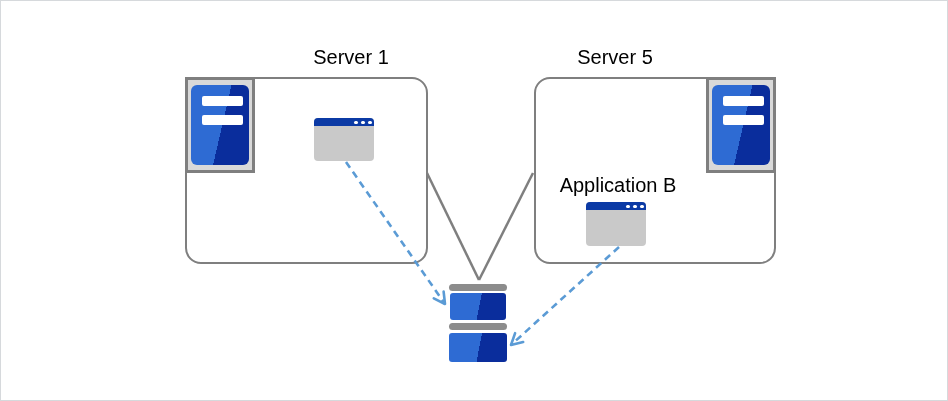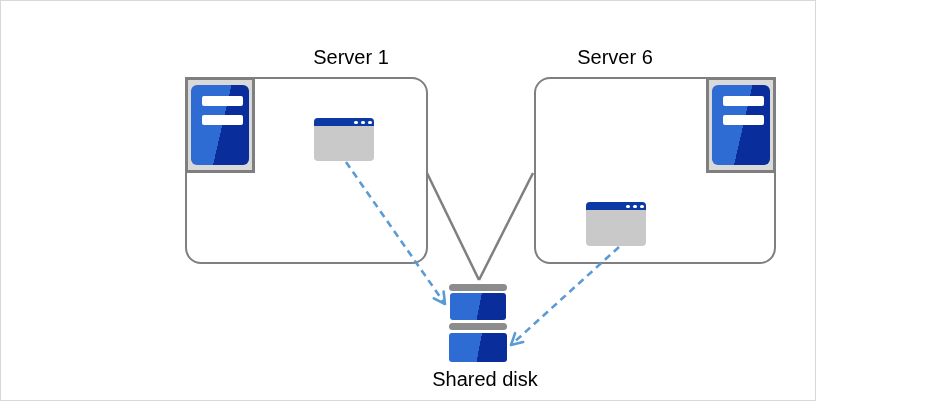--- a/index.html
+++ b/index.html
@@ -3,21 +3,21 @@
 <meta charset="utf-8">
 <style>
   * { margin: 0; padding: 0; box-sizing: border-box; }
   html, body { background: #ffffff; }
   body {
     font-family: "Liberation Sans", "DejaVu Sans", sans-serif;
     color: #000000;
   }
   .canvas {
     position: relative;
-    width: 816px;
+    width: 948px;
     height: 401px;
     background: #ffffff;
     border: 1px solid #d6d9dc;
     overflow: hidden;
   }
 
   
   .server-box {
     position: absolute;
     border: 2.5px solid #7f7f7f;
@@ -141,28 +141,29 @@
     </div>
   </div>
   <div class="window-icon win-a">
     <div class="window-titlebar">
       <span class="dot d1"></span>
       <span class="dot d2"></span>
       <span class="dot d3"></span>
     </div>
   </div>
 
-  <div class="diagram-label" style="left:614px; top:45px;">Server 6</div>
+  <div class="diagram-label" style="left:614px; top:45px;">Server 5</div>
   <div class="server-box box2"></div>
   <div class="icon-frame frame2">
     <div class="tower">
       <div class="slot s1"></div>
       <div class="slot s2"></div>
     </div>
   </div>
+  <div class="diagram-label" style="left:617px; top:173px;">Application B</div>
   <div class="window-icon win-b">
     <div class="window-titlebar">
       <span class="dot d1"></span>
       <span class="dot d2"></span>
       <span class="dot d3"></span>
     </div>
   </div>
 
   <svg class="wires" viewBox="0 0 948 401">
     <defs>
@@ -175,15 +176,14 @@
     <path d="M345,161 L444,303" stroke="#5b9bd5" stroke-width="2.6" fill="none" stroke-dasharray="7 5" marker-end="url(#arrowhead-blue)"></path>
     <path d="M618,246 L510,344" stroke="#5b9bd5" stroke-width="2.6" fill="none" stroke-dasharray="7 5" marker-end="url(#arrowhead-blue)"></path>
   </svg>
 
   <div class="disk-stack">
     <div class="disk-cap"></div>
     <div class="disk-body b1"></div>
     <div class="disk-cap"></div>
     <div class="disk-body b2"></div>
   </div>
-  <div class="diagram-label" style="left:484px; top:367px;">Shared disk</div>
 
 </div>
 
 </body></html>

